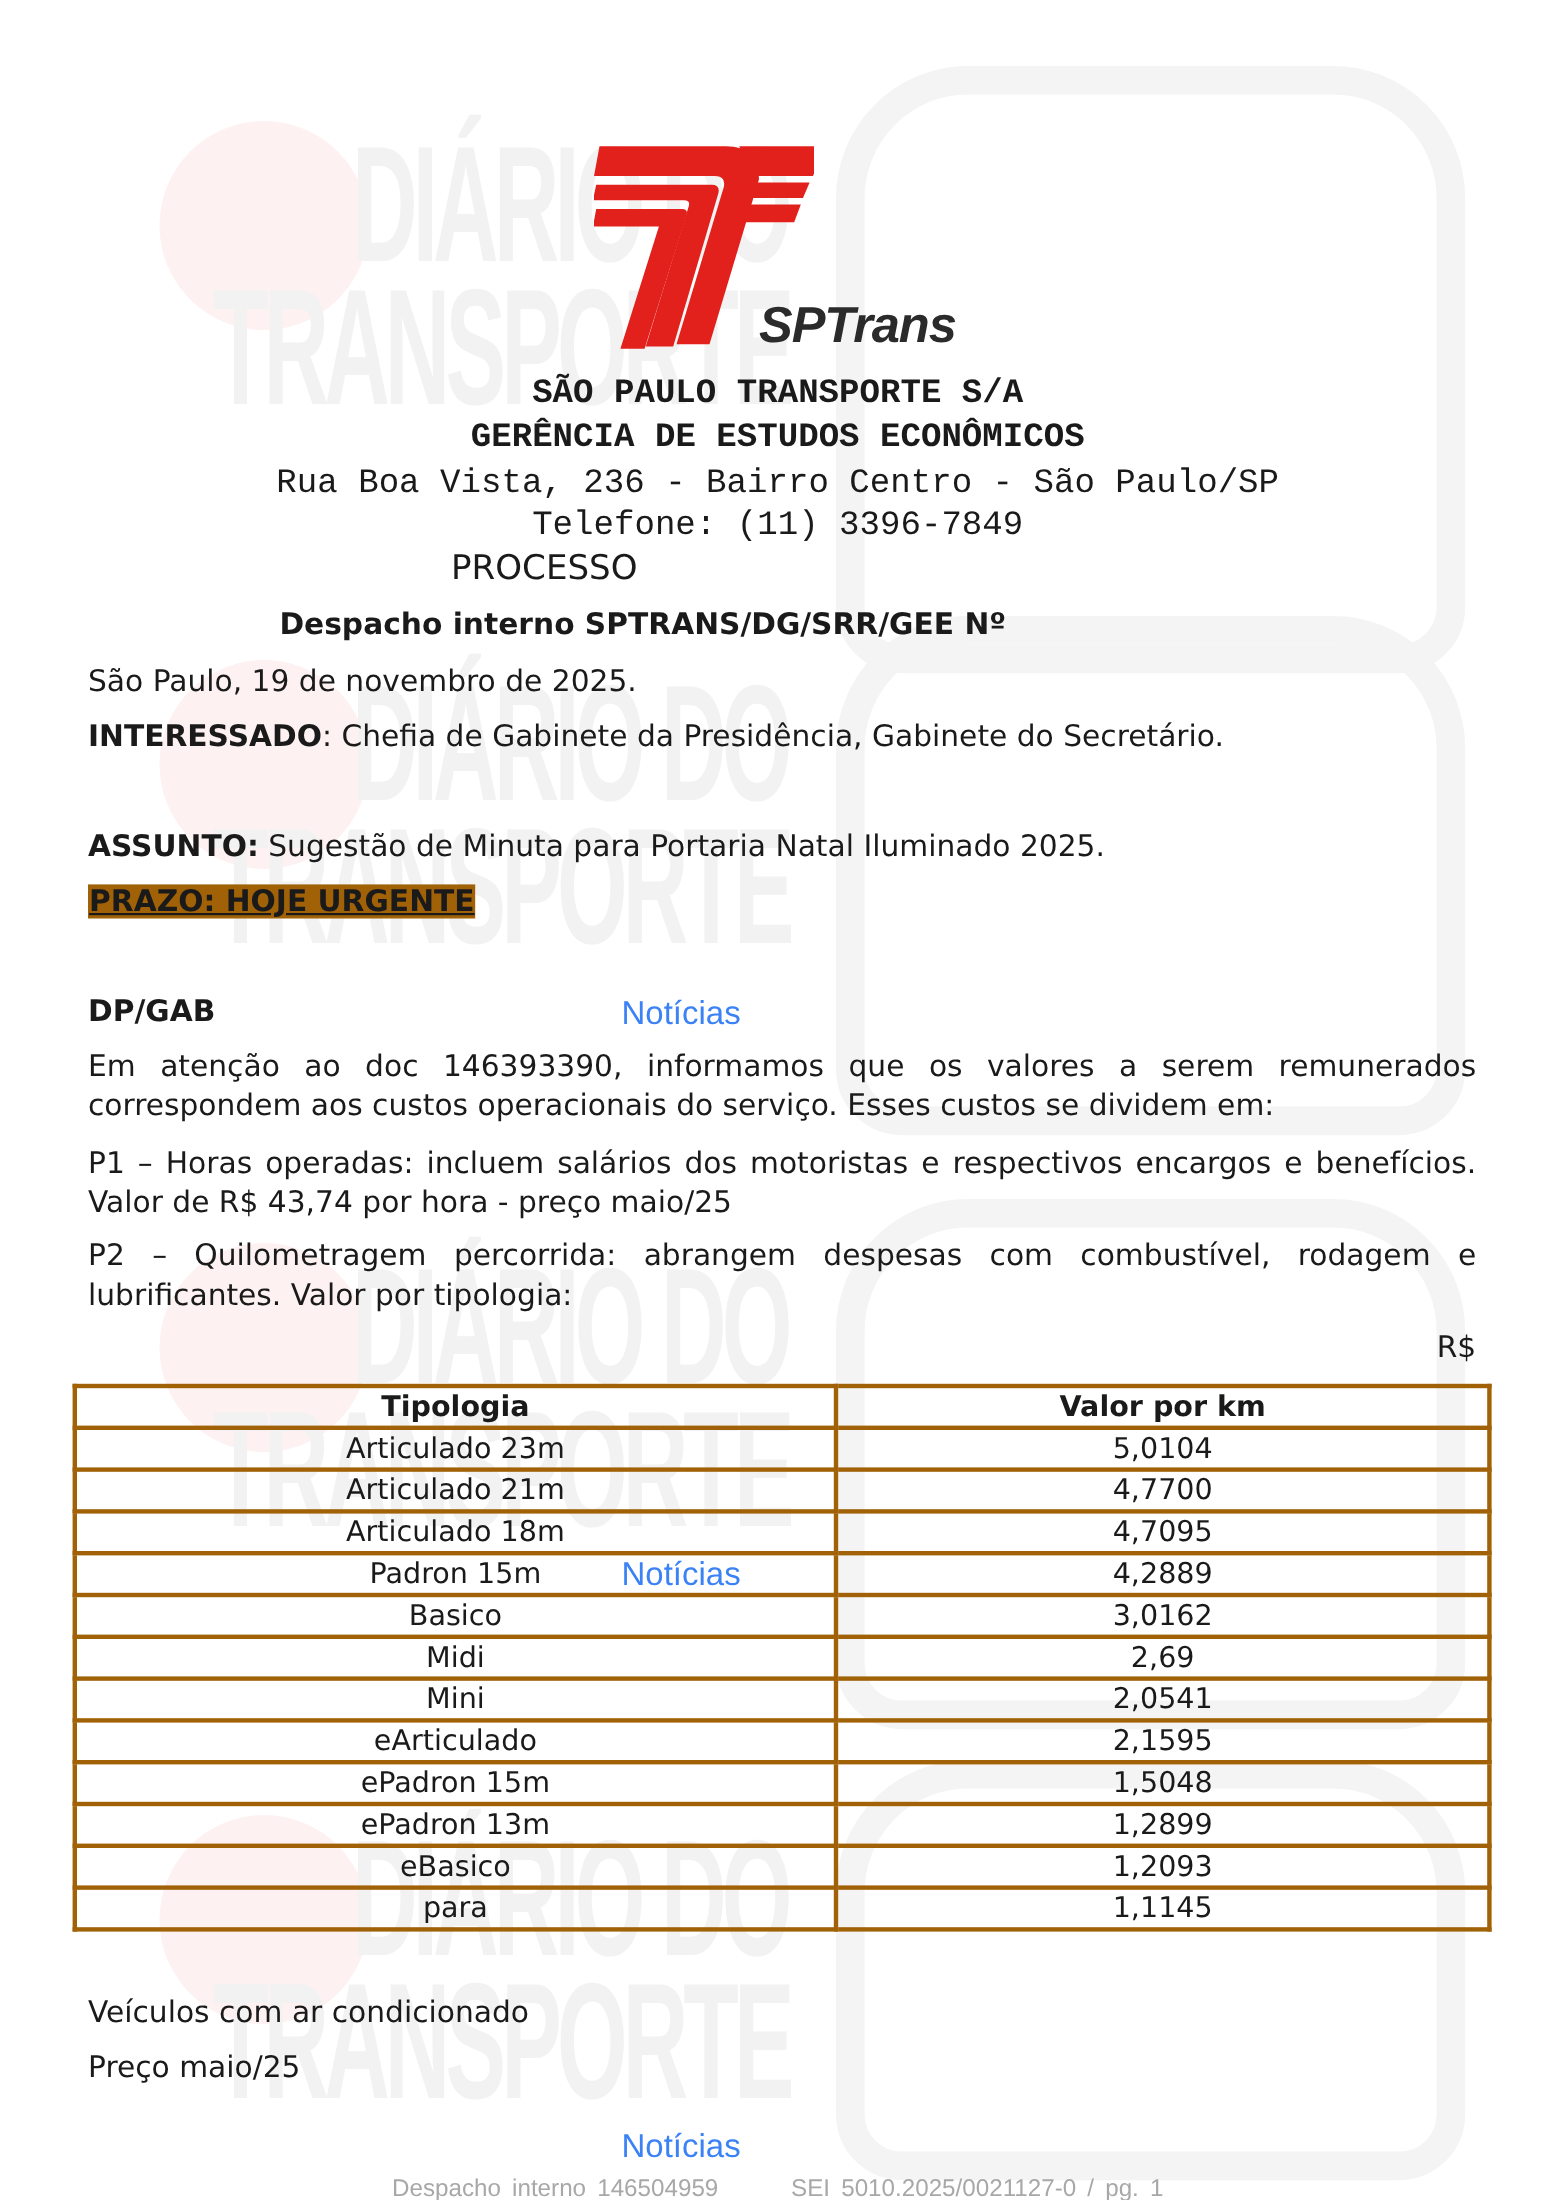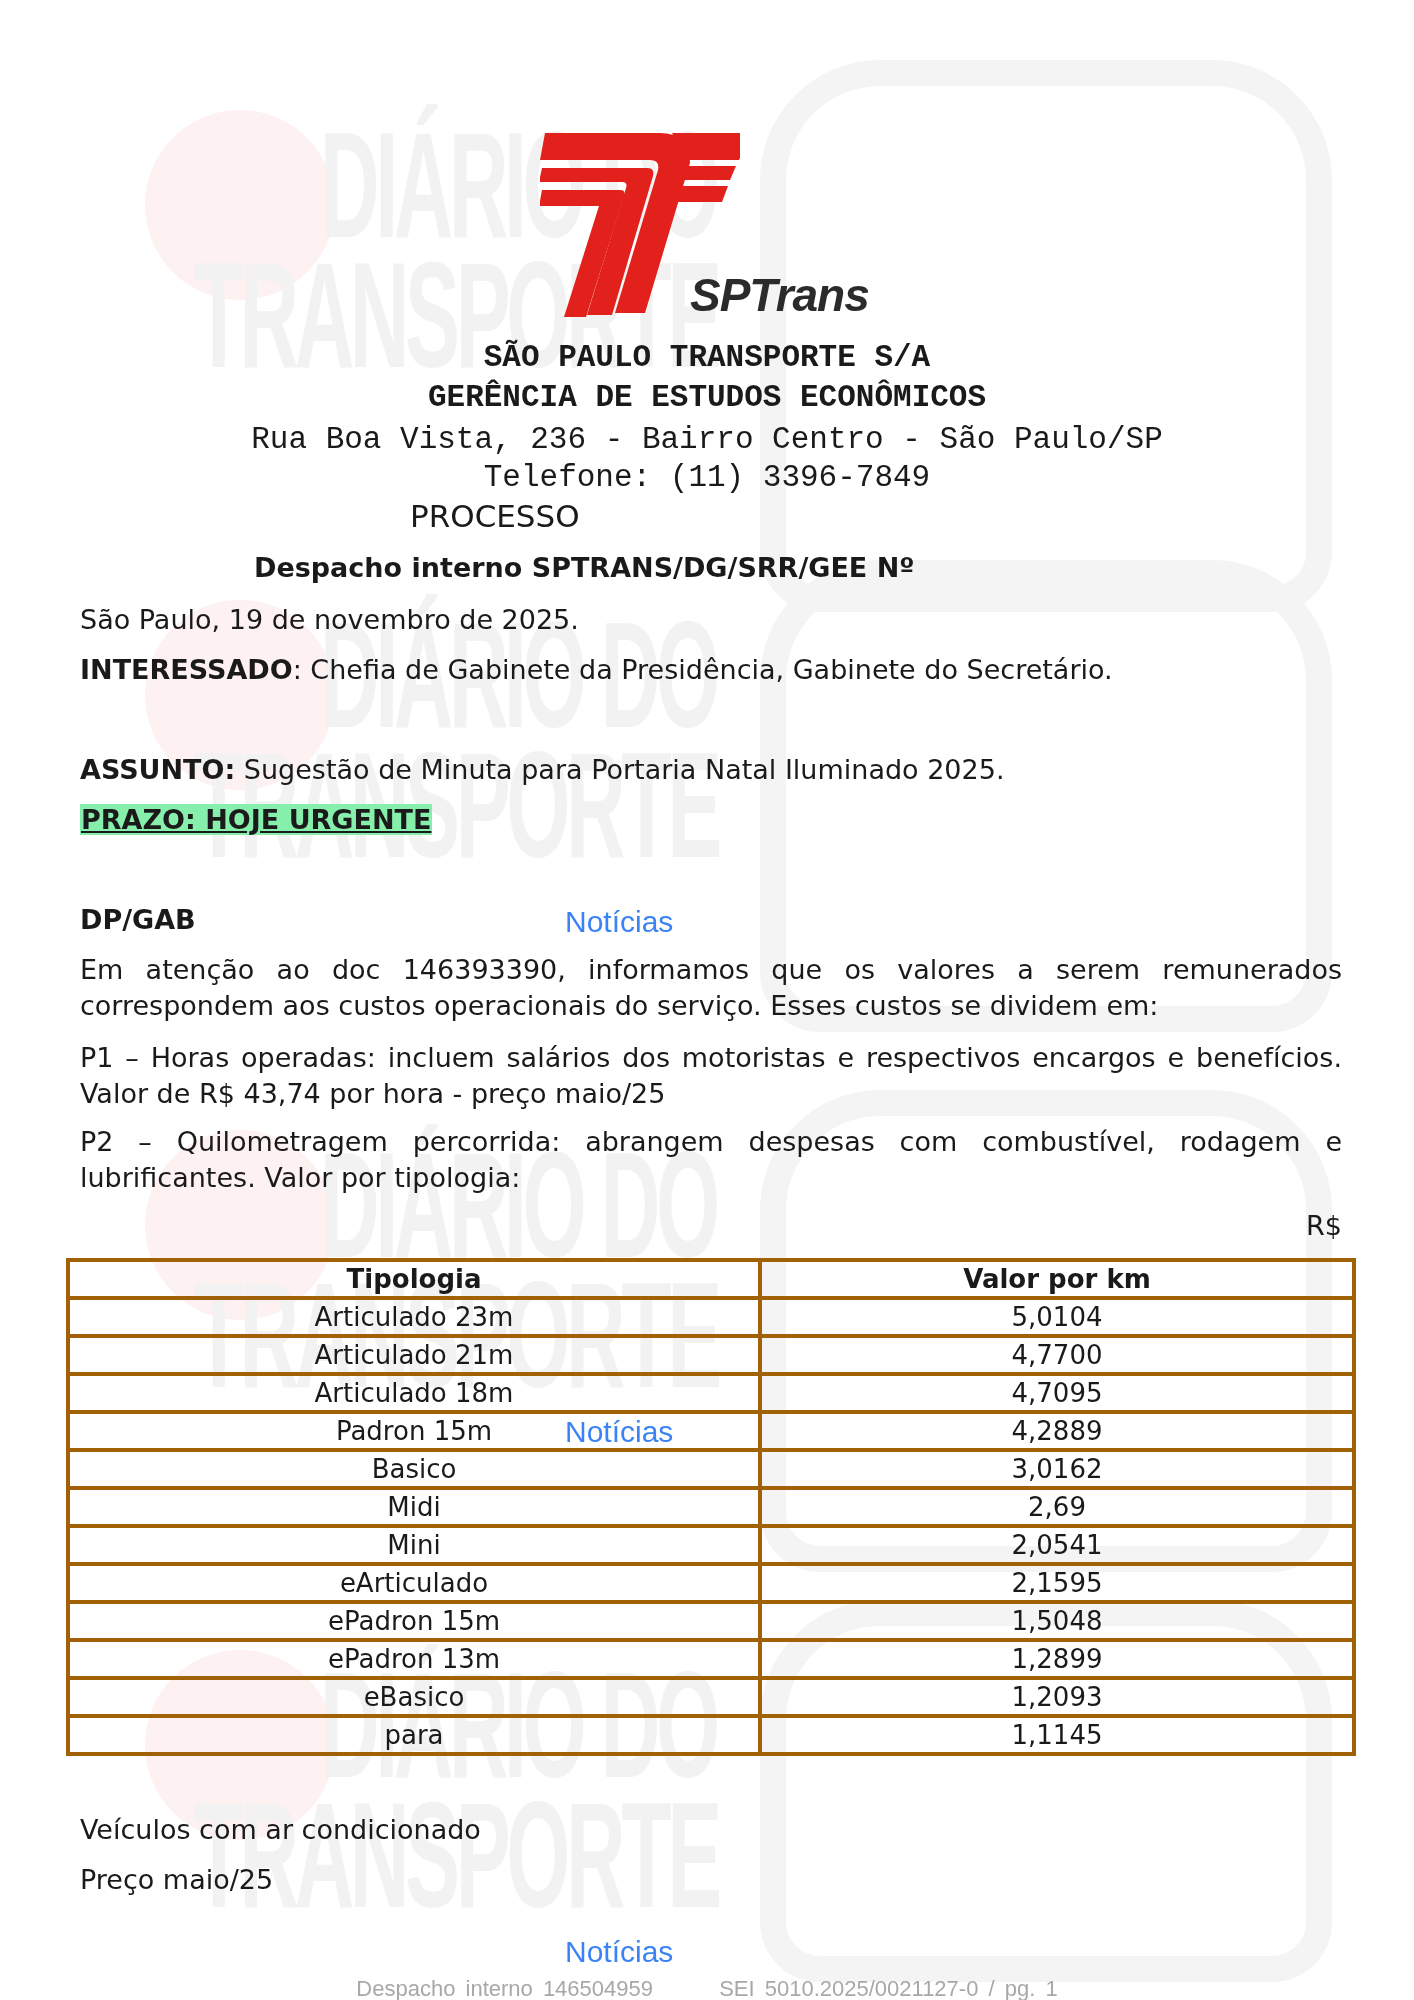--- a/index.html
+++ b/index.html
@@ -19,21 +19,21 @@
   .brand { left:690px; top:268px; font-family:"Liberation Sans", sans-serif; font-weight:bold; font-style:italic;
            font-size:46px; color:#2b2b2b; letter-spacing:-1px;text-align:right; }
 
   .hdr { left:0; width:1414px; text-align:center; font-size:31px; line-height:40px;font-family:Liberation Mono, monospace; }
   .hdr.b { font-weight:bold; }
   .processo { left:410px; top:498px; font-weight:normal; font-size:31px; }
   .despacho { left:254px; top:552px; font-weight:bold; font-size:27px; }
 
   .txt { left:80px; font-size:27px; line-height:36px; }
   .txt b { font-weight:bold; }
-  .prazo { background:#86efac; font-weight:bold; text-decoration:underline; padding:0 1px; }
+  .prazo { background:#a16207; font-weight:bold; text-decoration:underline; padding:0 1px; }
 
   .para { left:80px; width:1262px; font-size:27px; line-height:36px; text-align:justify; text-align-last:left; }
 
   .rs { right:72px; top:1210px; font-size:27px; }
 
   table.tbl { position:absolute; left:66px; top:1258px; width:1290px; border-collapse:collapse; font-size:26px; }
   table.tbl th, table.tbl td { border:4px solid #a16207; height:34px; padding:0; text-align:center; line-height:34px; }
   table.tbl th { font-weight:bold; }
   table.tbl th:first-child, table.tbl td:first-child { width:688px; }
 

